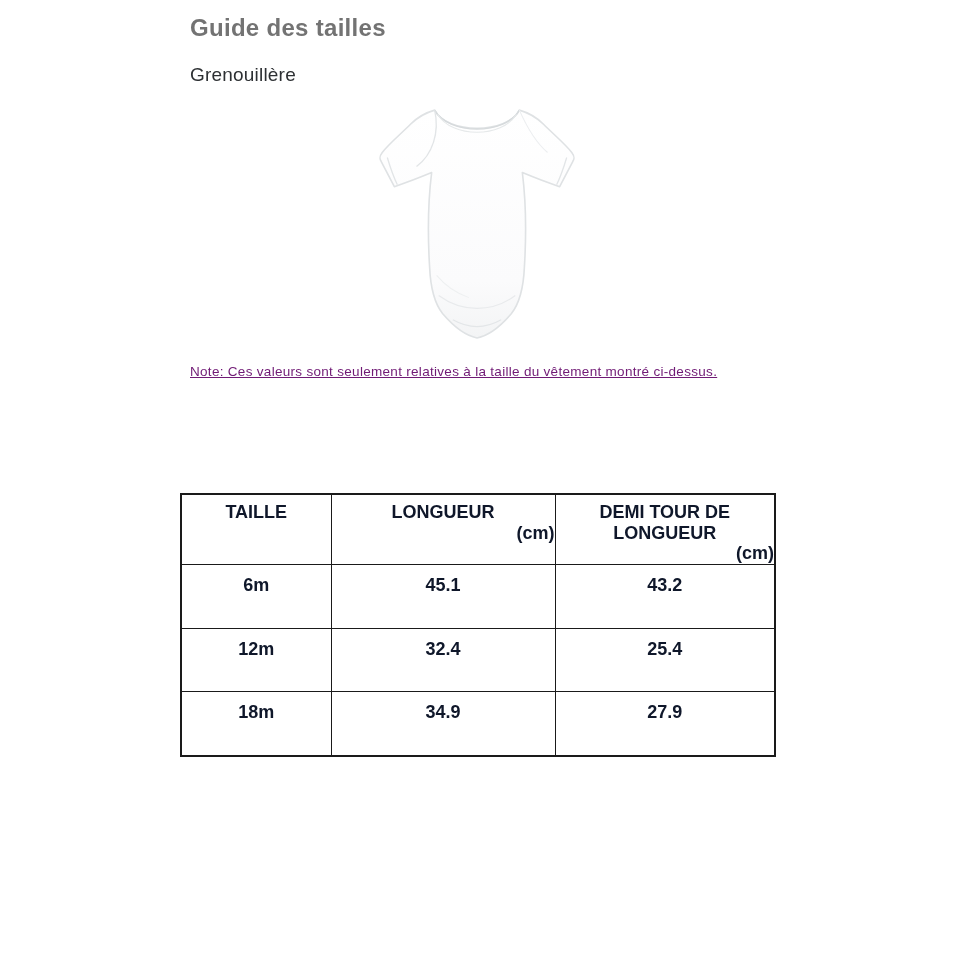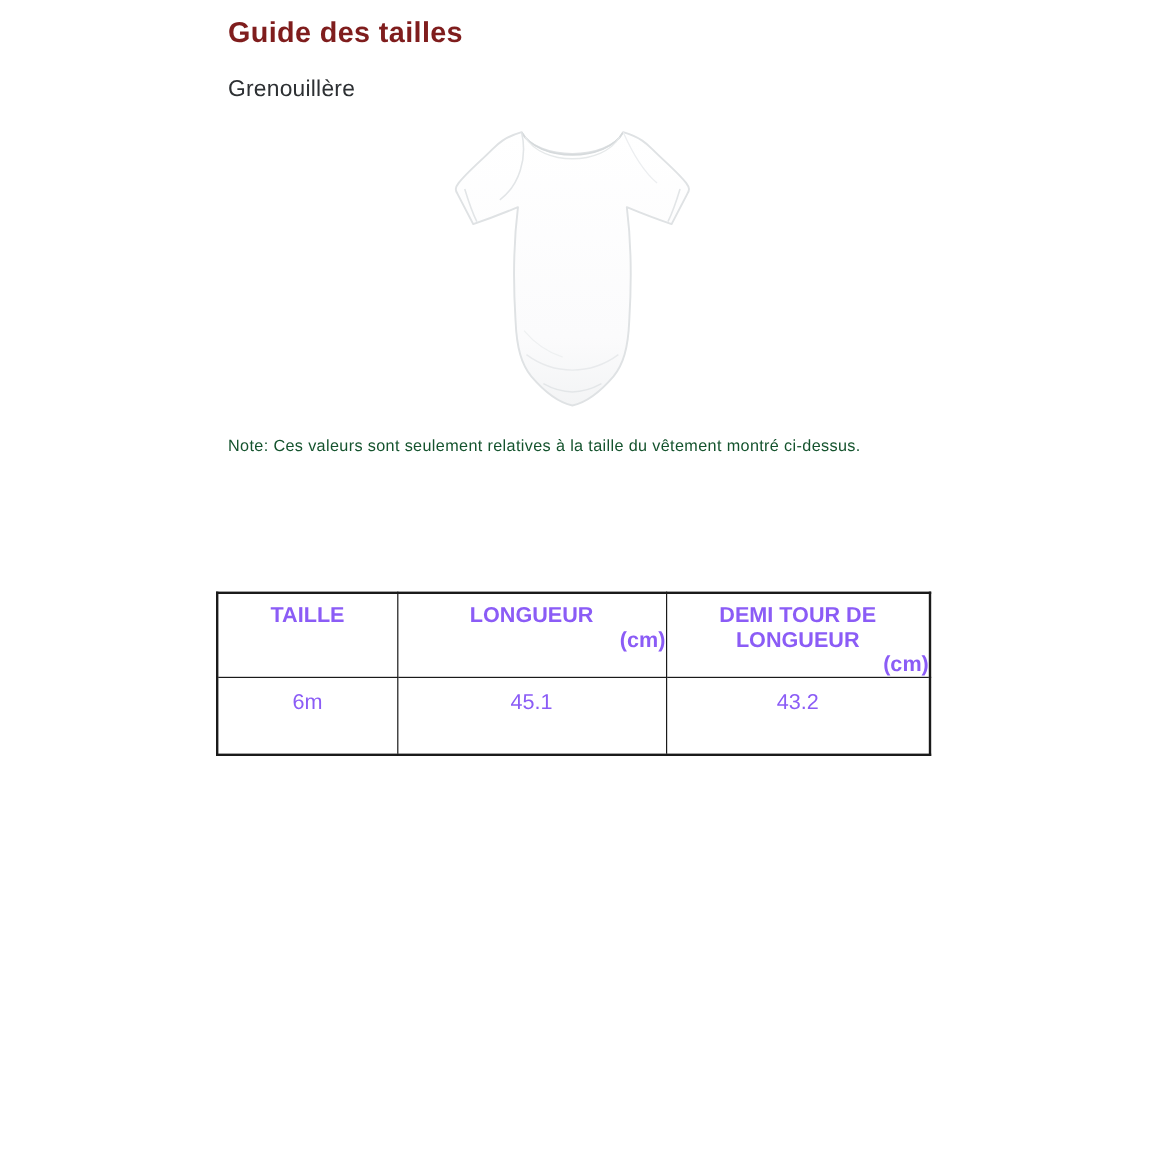--- a/index.html
+++ b/index.html
@@ -14,21 +14,21 @@
     height: 960px;
     background: #ffffff;
     overflow: hidden;
   }
   .page-title {
     position: absolute;
     left: 190px;
     top: 14px;
     font-size: 24px;
     font-weight: 600;
-    color: #7f1d1d;
+    color: #737373;
     letter-spacing: 0.3px;
     margin: 0;
   }
   .page-subtitle {
     position: absolute;
     left: 190px;
     top: 64px;
     font-size: 19px;
     font-weight: 400;
     color: #2d3033;
@@ -40,54 +40,55 @@
     left: 376px;
     top: 94px;
     width: 202px;
     height: 254px;
   }
   .note-text {
     position: absolute;
     left: 190px;
     top: 364px;
     font-size: 13.5px;
-    color: #14532d;
+    color: #701a75;
     letter-spacing: 0.3px;
+    text-decoration: underline;
   }
   table.size-table {
     position: absolute;
     left: 180px;
     top: 493px;
     border-collapse: collapse;
     table-layout: fixed;
     width: 594px;
     border: 2px solid #1a1a1a;
     background: #ffffff;
   }
   table.size-table col.c1 { width: 150px; }
   table.size-table col.c2 { width: 224px; }
   table.size-table col.c3 { width: 220px; }
   table.size-table th,
   table.size-table td {
     border: 1.5px solid #1a1a1a;
     text-align: center;
     vertical-align: top;
     font-size: 18px;
-    color: #8b5cf6;
+    color: #0f172a;
     padding: 0;
   }
   table.size-table th {
     height: 53px;
     font-weight: 700;
     padding-top: 7px;
     line-height: 1.15;
   }
   table.size-table td {
     height: 52.5px;
-    font-weight: 400;
+    font-weight: 700;
     padding-top: 10px;
   }
   .unit-line { display: block; text-align: right; }
 </style>
 </head>
 <body>
 
 <div class="page">
 
   <h1 class="page-title">Guide des tailles</h1>
@@ -163,16 +164,26 @@
           <span class="unit-line">(cm)</span>
         </th>
       </tr>
     </thead>
     <tbody>
       <tr>
         <td>6m</td>
         <td>45.1</td>
         <td>43.2</td>
       </tr>
+      <tr>
+        <td>12m</td>
+        <td>32.4</td>
+        <td>25.4</td>
+      </tr>
+      <tr>
+        <td>18m</td>
+        <td>34.9</td>
+        <td>27.9</td>
+      </tr>
     </tbody>
   </table>
 
 </div>
 
 </body></html>

